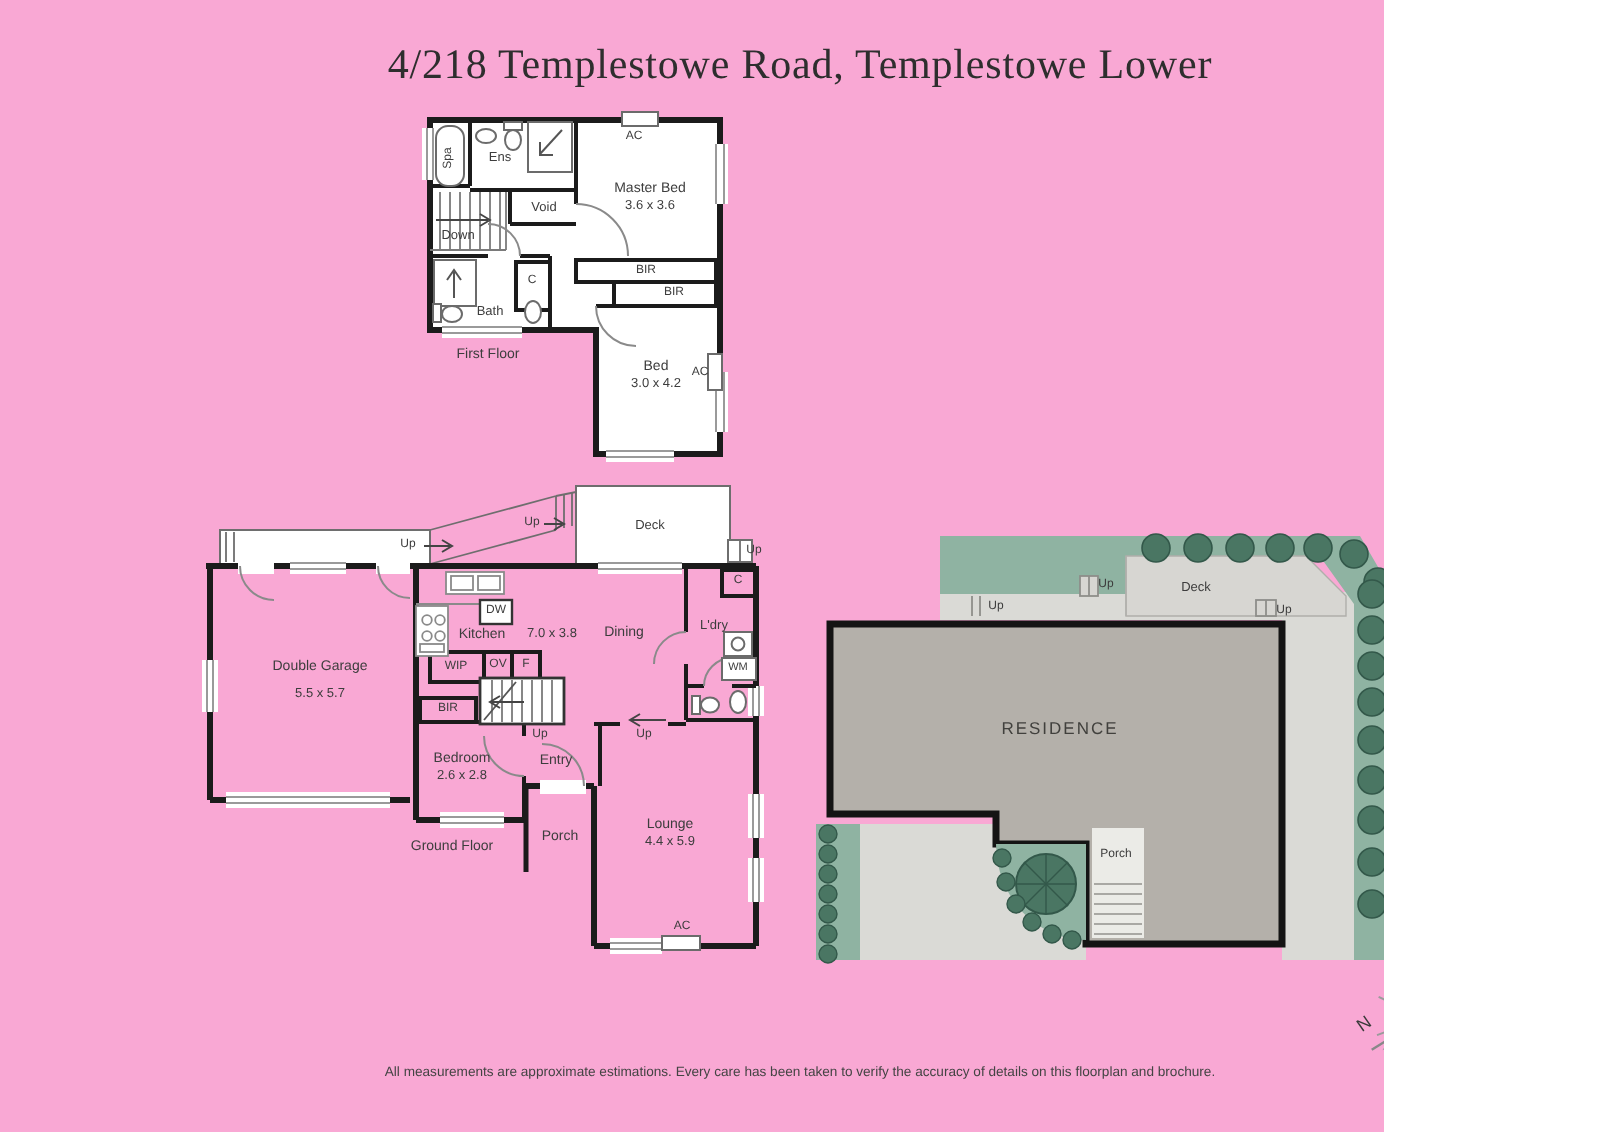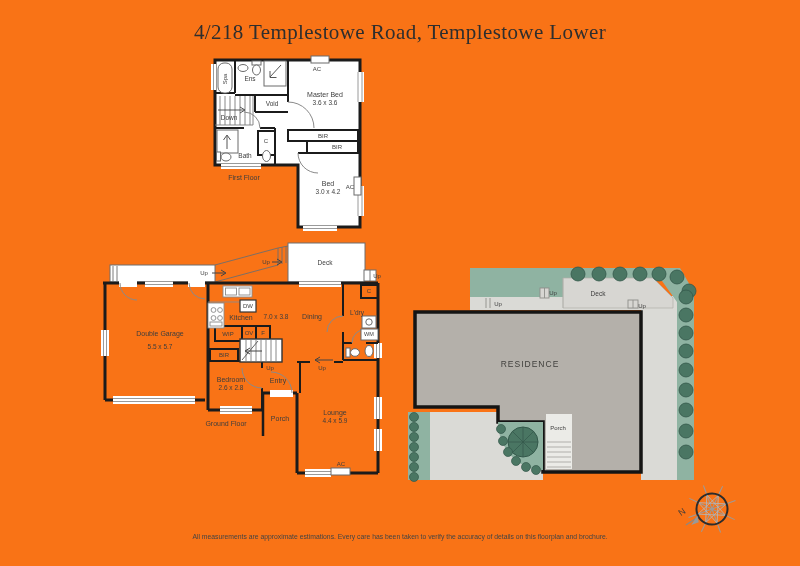--- a/index.html
+++ b/index.html
@@ -1,16 +1,16 @@
 <!DOCTYPE html>
 <html><head>
 <meta charset="utf-8">
 <style>
   html,body{margin:0;padding:0;background:#fff;}
-  #canvas{position:relative;width:800px;height:566px;background:#f97316;overflow:hidden;
+  #canvas{position:relative;width:692px;height:566px;background:#f9a8d4;overflow:hidden;
           font-family:"Liberation Sans",sans-serif;}
   #plan-svg{position:absolute;left:0;top:0;}
   .lbl{position:absolute;transform:translate(-50%,-50%);color:#3d3d3d;font-size:7px;
        white-space:nowrap;text-align:center;line-height:1.15;}
   .s55{font-size:5.5px;} .s6{font-size:6px;} .s65{font-size:6.5px;} .s7{font-size:7px;}
   .s85{font-size:8.5px;letter-spacing:1px;color:#41403d;}
   .wrap{white-space:normal;width:48px;}
   .rot90{transform:translate(-50%,-50%) rotate(-90deg);}
   .rotN{transform:translate(-50%,-50%) rotate(-35deg);font-size:9px;color:#3a3a3a;}
   #title{position:absolute;left:0;top:20px;width:800px;text-align:center;

